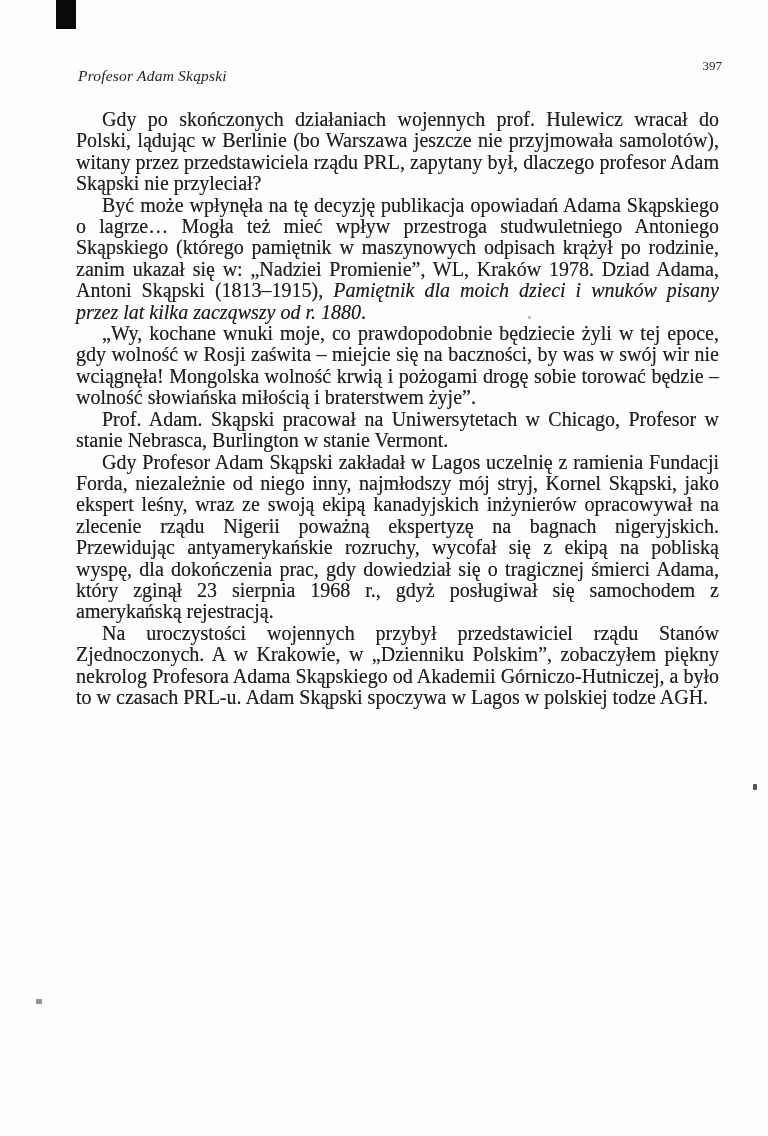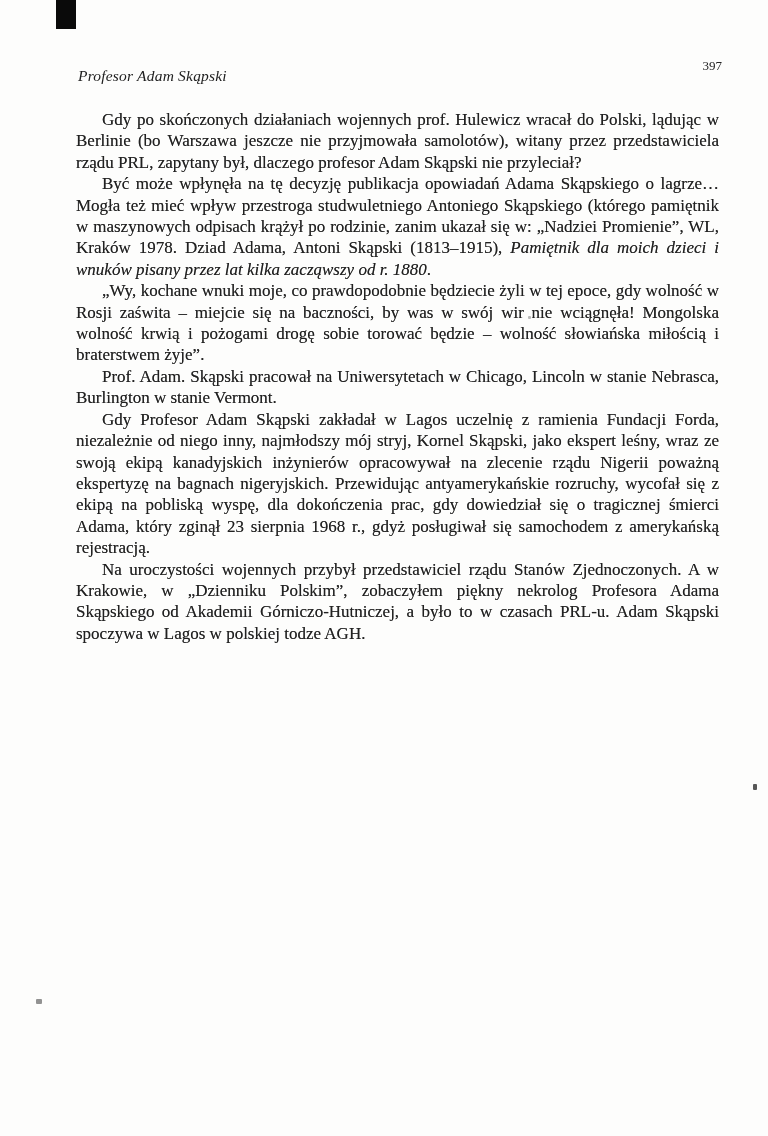--- a/index.html
+++ b/index.html
@@ -27,21 +27,21 @@
     white-space: nowrap;
   }
   .page-number {
     position: absolute; right: 46px; top: 58px;
     font-size: 13px;
   }
 
   .text-block {
     position: absolute; left: 76px; top: 109px;
     width: 643px;
-    font-size: 17px;
+    font-size: 20px;
     line-height: 21.4px;
     text-align: justify;
     text-shadow: 0 0 0.5px rgba(20,20,20,0.55);
   }
   .text-block p { margin: 0; padding: 0; text-indent: 26px; }
   .text-block .italic-seg { font-style: italic; }
 
   .speck {
     position: absolute;
     background: #3a3a3a;
@@ -59,21 +59,21 @@
   <div class="corner-mark"></div>
 
   <div class="running-title">Profesor Adam Skąpski</div>
 
   <div class="page-number">397</div>
 
   <div class="text-block">
       <p><span>Gdy po skończonych działaniach wojennych prof. Hulewicz wracał do Polski, lądując w Berlinie (bo Warszawa jeszcze nie przyjmowała samolotów), witany przez przedstawiciela rządu PRL, zapytany był, dlaczego profesor Adam Skąpski nie przyleciał?</span></p>
       <p><span>Być może wpłynęła na tę decyzję publikacja opowiadań Adama Skąpskiego o lagrze… Mogła też mieć wpływ przestroga studwuletniego Antoniego Skąpskiego (którego pamiętnik w maszynowych odpisach krążył po rodzinie, zanim ukazał się w: „Nadziei Promienie”, WL, Kraków 1978. Dziad Adama, Antoni Skąpski (1813–1915), </span><span class="italic-seg">Pamiętnik dla moich dzieci i wnuków pisany przez lat kilka zacząwszy od r. 1880</span><span>.</span></p>
       <p><span>„Wy, kochane wnuki moje, co prawdopodobnie będziecie żyli w tej epoce, gdy wolność w Rosji zaświta – miejcie się na baczności, by was w swój wir nie wciągnęła! Mongolska wolność krwią i pożogami drogę sobie torować będzie – wolność słowiańska miłością i braterstwem żyje”.</span></p>
-      <p><span>Prof. Adam. Skąpski pracował na Uniwersytetach w Chicago, Lincoln w stanie Nebrasca, Burlington w stanie Vermont.</span></p>
+      <p><span>Prof. Adam. Skąpski pracował na Uniwersytetach w Chicago, Profesor w stanie Nebrasca, Burlington w stanie Vermont.</span></p>
       <p><span>Gdy Profesor Adam Skąpski zakładał w Lagos uczelnię z ramienia Fundacji Forda, niezależnie od niego inny, najmłodszy mój stryj, Kornel Skąpski, jako ekspert leśny, wraz ze swoją ekipą kanadyjskich inżynierów opracowywał na zlecenie rządu Nigerii poważną ekspertyzę na bagnach nigeryjskich. Przewidując antyamerykańskie rozruchy, wycofał się z ekipą na pobliską wyspę, dla dokończenia prac, gdy dowiedział się o tragicznej śmierci Adama, który zginął 23 sierpnia 1968 r., gdyż posługiwał się samochodem z amerykańską rejestracją.</span></p>
       <p><span>Na uroczystości wojennych przybył przedstawiciel rządu Stanów Zjednoczonych. A w Krakowie, w „Dzienniku Polskim”, zobaczyłem piękny nekrolog Profesora Adama Skąpskiego od Akademii Górniczo-Hutniczej, a było to w czasach PRL-u. Adam Skąpski spoczywa w Lagos w polskiej todze AGH.</span></p>
     </div>
 
   <div class="speck speck-right"></div>
   <div class="speck speck-left"></div>
   <div class="speck speck-center"></div>
 
 </div>
 

